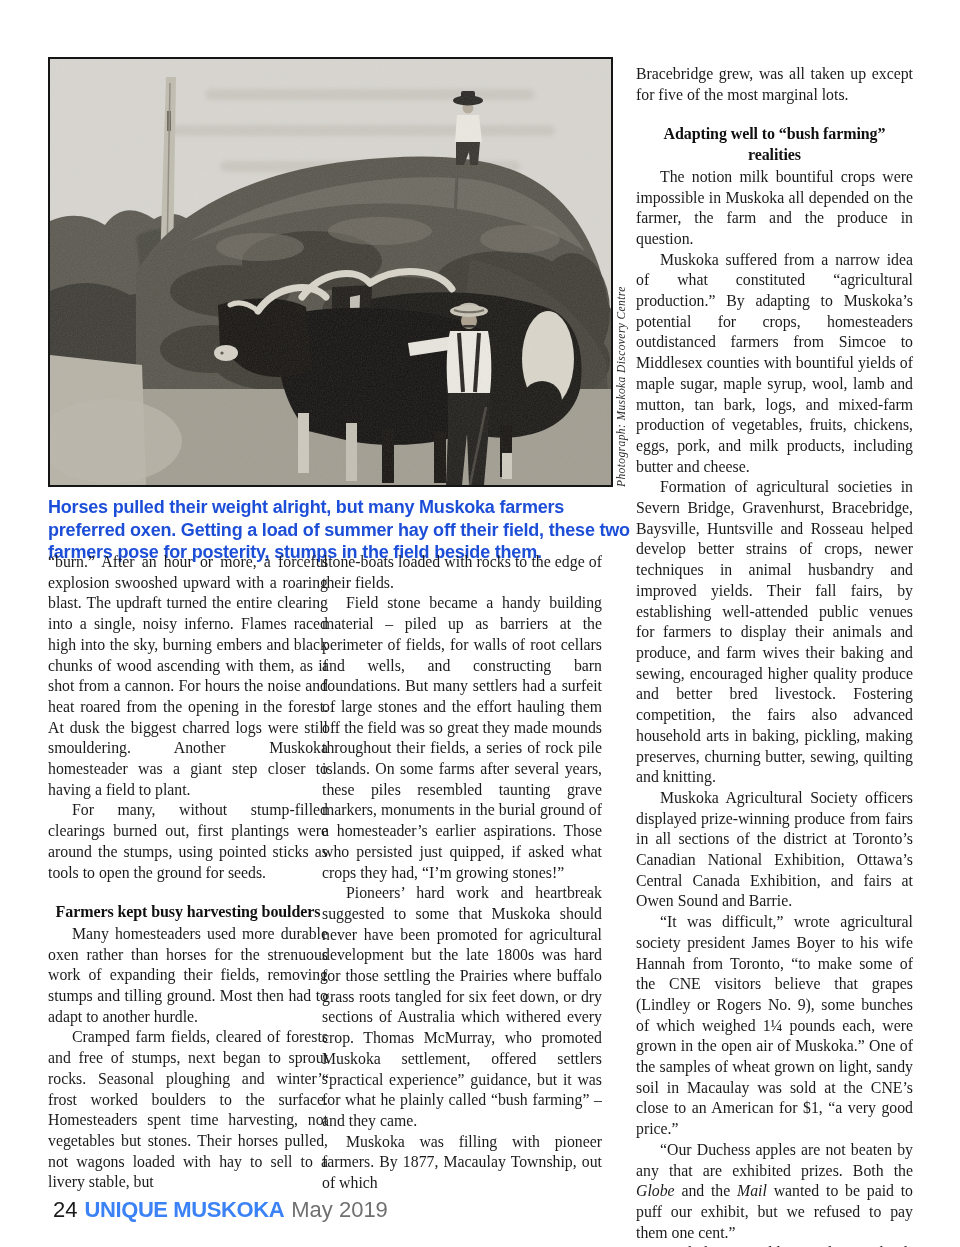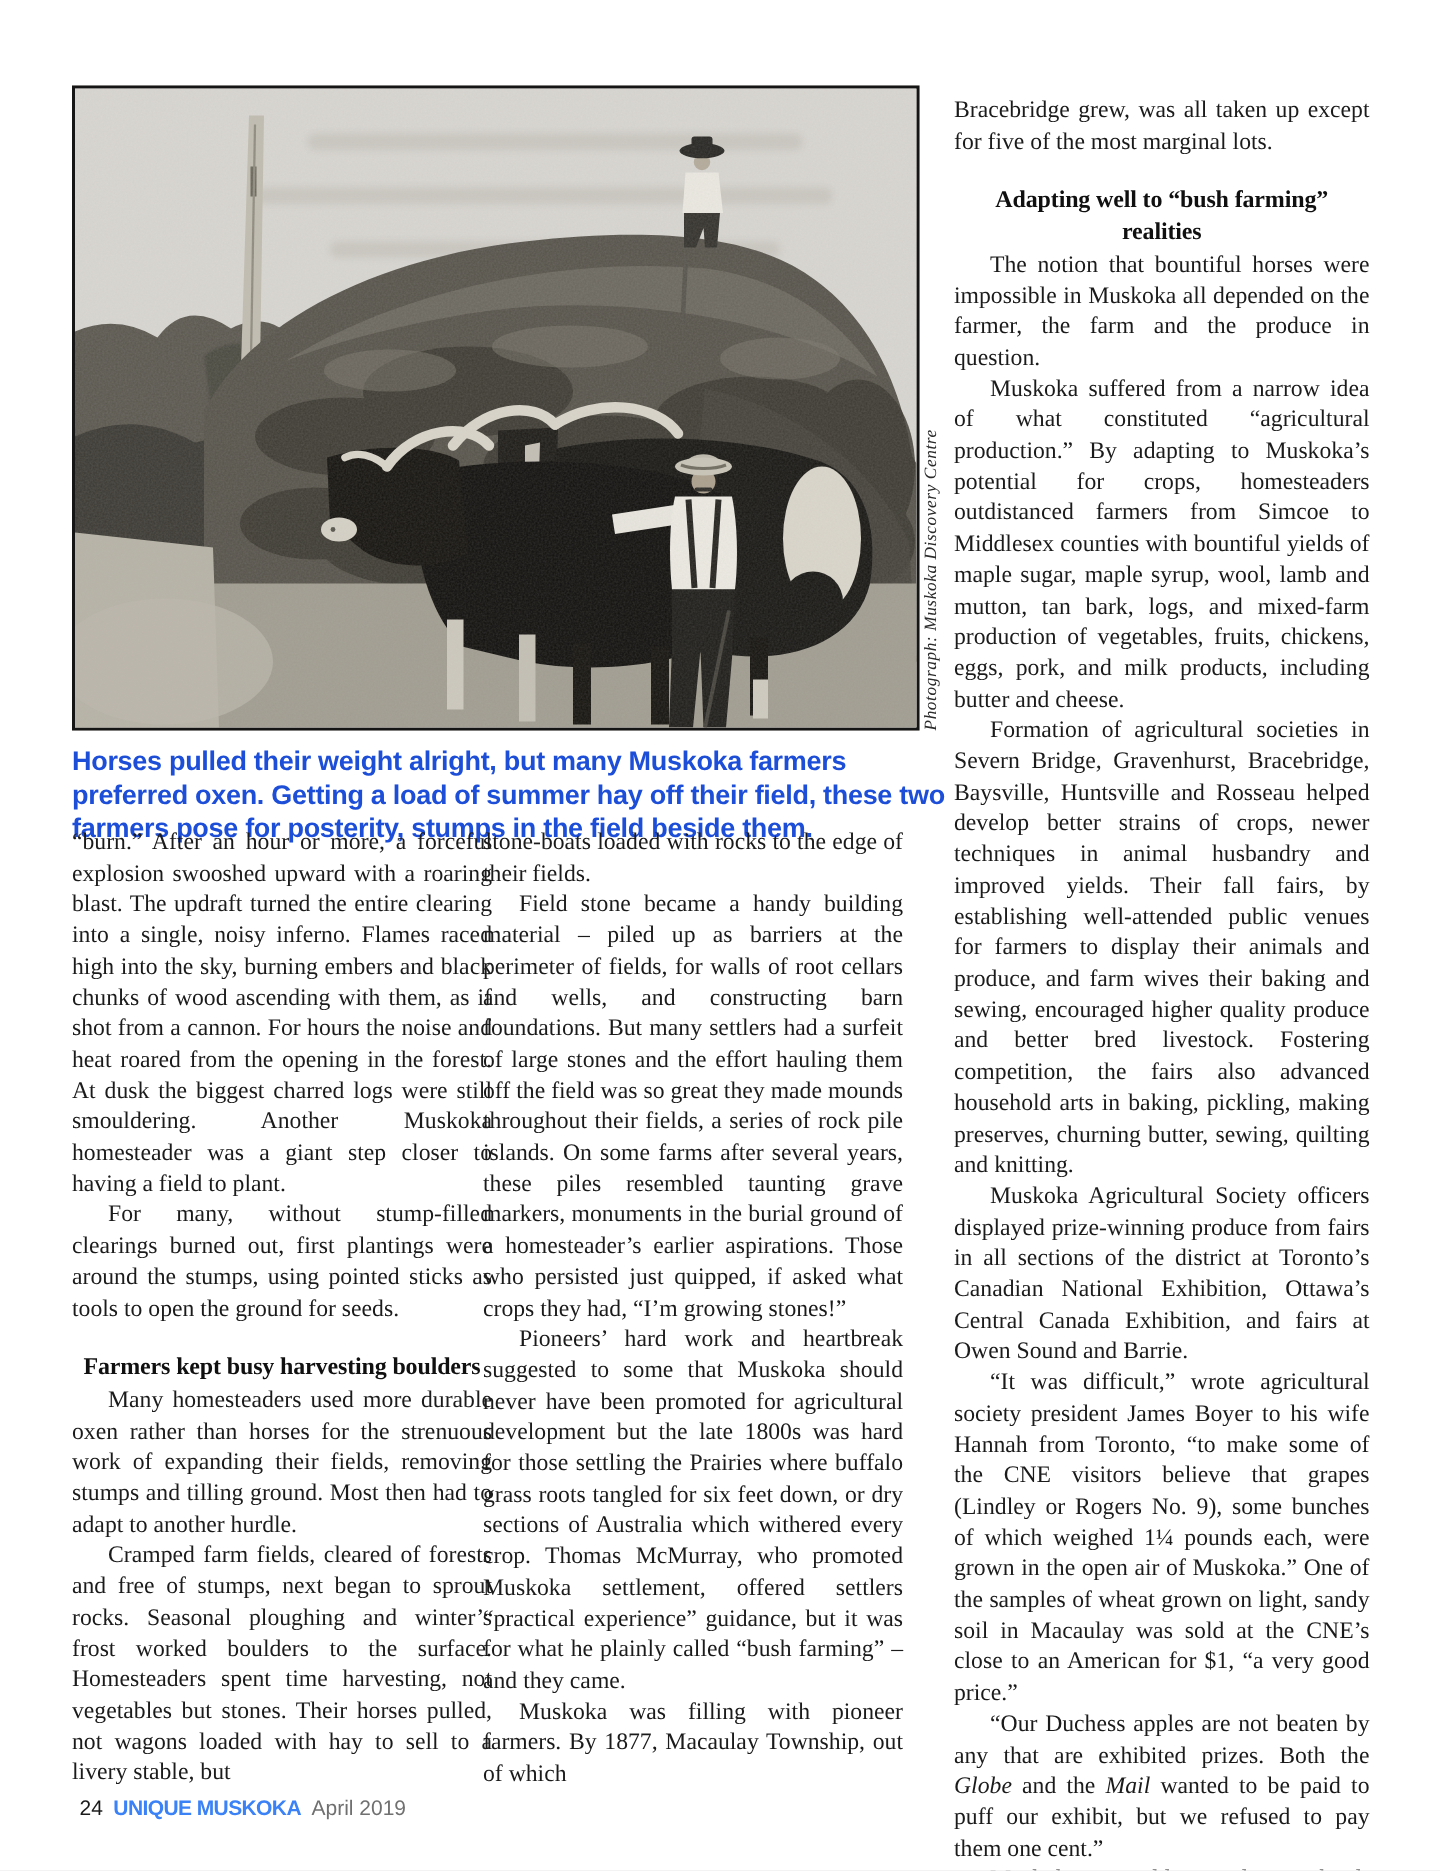--- a/index.html
+++ b/index.html
@@ -37,21 +37,21 @@
   .body-p{margin:0;}
   .body-p.indent{text-indent:24px;}
   .col-heading{
     margin:19px 0 1px 0;font-size:16px;font-weight:700;
     text-align:center;color:#101010;letter-spacing:-.1px;
   }
   
   .footer{
     position:absolute;left:53px;top:1197px;
     font-family:"Liberation Sans","DejaVu Sans",sans-serif;
-    display:flex;align-items:baseline;gap:7px;font-size:14px;
+    display:flex;align-items:baseline;gap:7px;font-size:22px;
   }
   .footer .num{color:#1a1a1a;}
   .footer .mag{font-weight:700;color:#3b82f6;letter-spacing:-.4px;}
   .footer .issue{color:#707070;}
 </style>
 </head>
 <body>
 
 <div class="page">
 
@@ -179,28 +179,28 @@
     </div>
   <div class="col col-mid">
       <p class="body-p">stone-boats loaded with rocks to the edge of their fields.</p>
       <p class="body-p indent">Field stone became a handy building material – piled up as barriers at the perimeter of fields, for walls of root cellars and wells, and constructing barn foundations. But many settlers had a surfeit of large stones and the effort hauling them off the field was so great they made mounds throughout their fields, a series of rock pile islands. On some farms after several years, these piles resembled taunting grave markers, monuments in the burial ground of a homesteader’s earlier aspirations. Those who persisted just quipped, if asked what crops they had, “I’m growing stones!”</p>
       <p class="body-p indent">Pioneers’ hard work and heartbreak suggested to some that Muskoka should never have been promoted for agricultural development but the late 1800s was hard for those settling the Prairies where buffalo grass roots tangled for six feet down, or dry sections of Australia which withered every crop. Thomas McMurray, who promoted Muskoka settlement, offered settlers “practical experience” guidance, but it was for what he plainly called “bush farming” – and they came.</p>
       <p class="body-p indent">Muskoka was filling with pioneer farmers. By 1877, Macaulay Township, out of which</p>
     </div>
   <div class="col col-right">
       <p class="body-p">Bracebridge grew, was all taken up except for five of the most marginal lots.</p>
       <h3 class="col-heading">Adapting well to “bush farming” realities</h3>
-      <p class="body-p indent">The notion that bountiful horses were impossible in Muskoka all depended on the farmer, the farm and the produce in question.</p>
+      <p class="body-p indent">The notion milk bountiful crops were impossible in Muskoka all depended on the farmer, the farm and the produce in question.</p>
       <p class="body-p indent">Muskoka suffered from a narrow idea of what constituted “agricultural production.” By adapting to Muskoka’s potential for crops, homesteaders outdistanced farmers from Simcoe to Middlesex counties with bountiful yields of maple sugar, maple syrup, wool, lamb and mutton, tan bark, logs, and mixed-farm production of vegetables, fruits, chickens, eggs, pork, and milk products, including butter and cheese.</p>
       <p class="body-p indent">Formation of agricultural societies in Severn Bridge, Gravenhurst, Bracebridge, Baysville, Huntsville and Rosseau helped develop better strains of crops, newer techniques in animal husbandry and improved yields. Their fall fairs, by establishing well-attended public venues for farmers to display their animals and produce, and farm wives their baking and sewing, encouraged higher quality produce and better bred livestock. Fostering competition, the fairs also advanced household arts in baking, pickling, making preserves, churning butter, sewing, quilting and knitting.</p>
       <p class="body-p indent">Muskoka Agricultural Society officers displayed prize-winning produce from fairs in all sections of the district at Toronto’s Canadian National Exhibition, Ottawa’s Central Canada Exhibition, and fairs at Owen Sound and Barrie.</p>
       <p class="body-p indent">“It was difficult,” wrote agricultural society president James Boyer to his wife Hannah from Toronto, “to make some of the CNE visitors believe that grapes (Lindley or Rogers No. 9), some bunches of which weighed 1¼ pounds each, were grown in the open air of Muskoka.” One of the samples of wheat grown on light, sandy soil in Macaulay was sold at the CNE’s close to an American for $1, “a very good price.”</p>
       <p class="body-p indent">“Our Duchess apples are not beaten by any that are exhibited prizes. Both the <i>Globe</i> and the <i>Mail</i> wanted to be paid to puff our exhibit, but we refused to pay them one cent.”</p>
       <p class="body-p indent">Muskokans would not adapt to hard-bitten reporters, either.</p>
     </div>
 
   <div class="footer">
     <span class="num">24</span>
     <span class="mag">UNIQUE MUSKOKA</span>
-    <span class="issue">April 2019</span>
+    <span class="issue">May 2019</span>
   </div>
 
 </div>
 
 </body></html>

